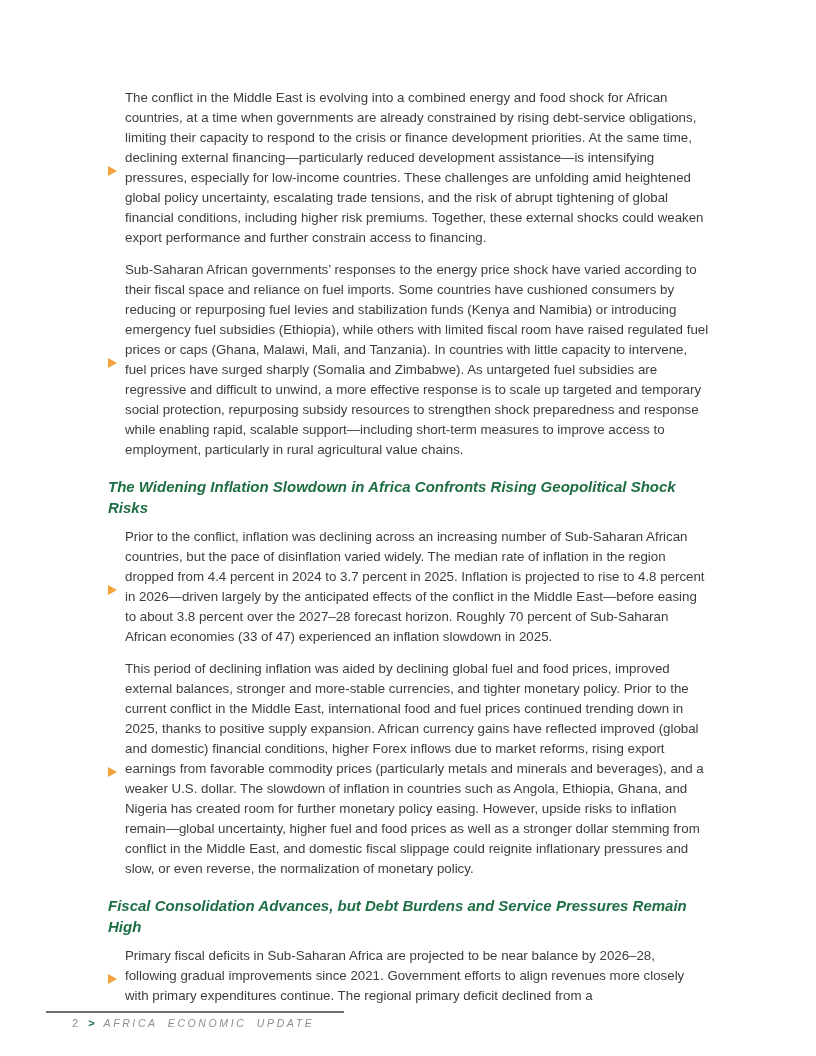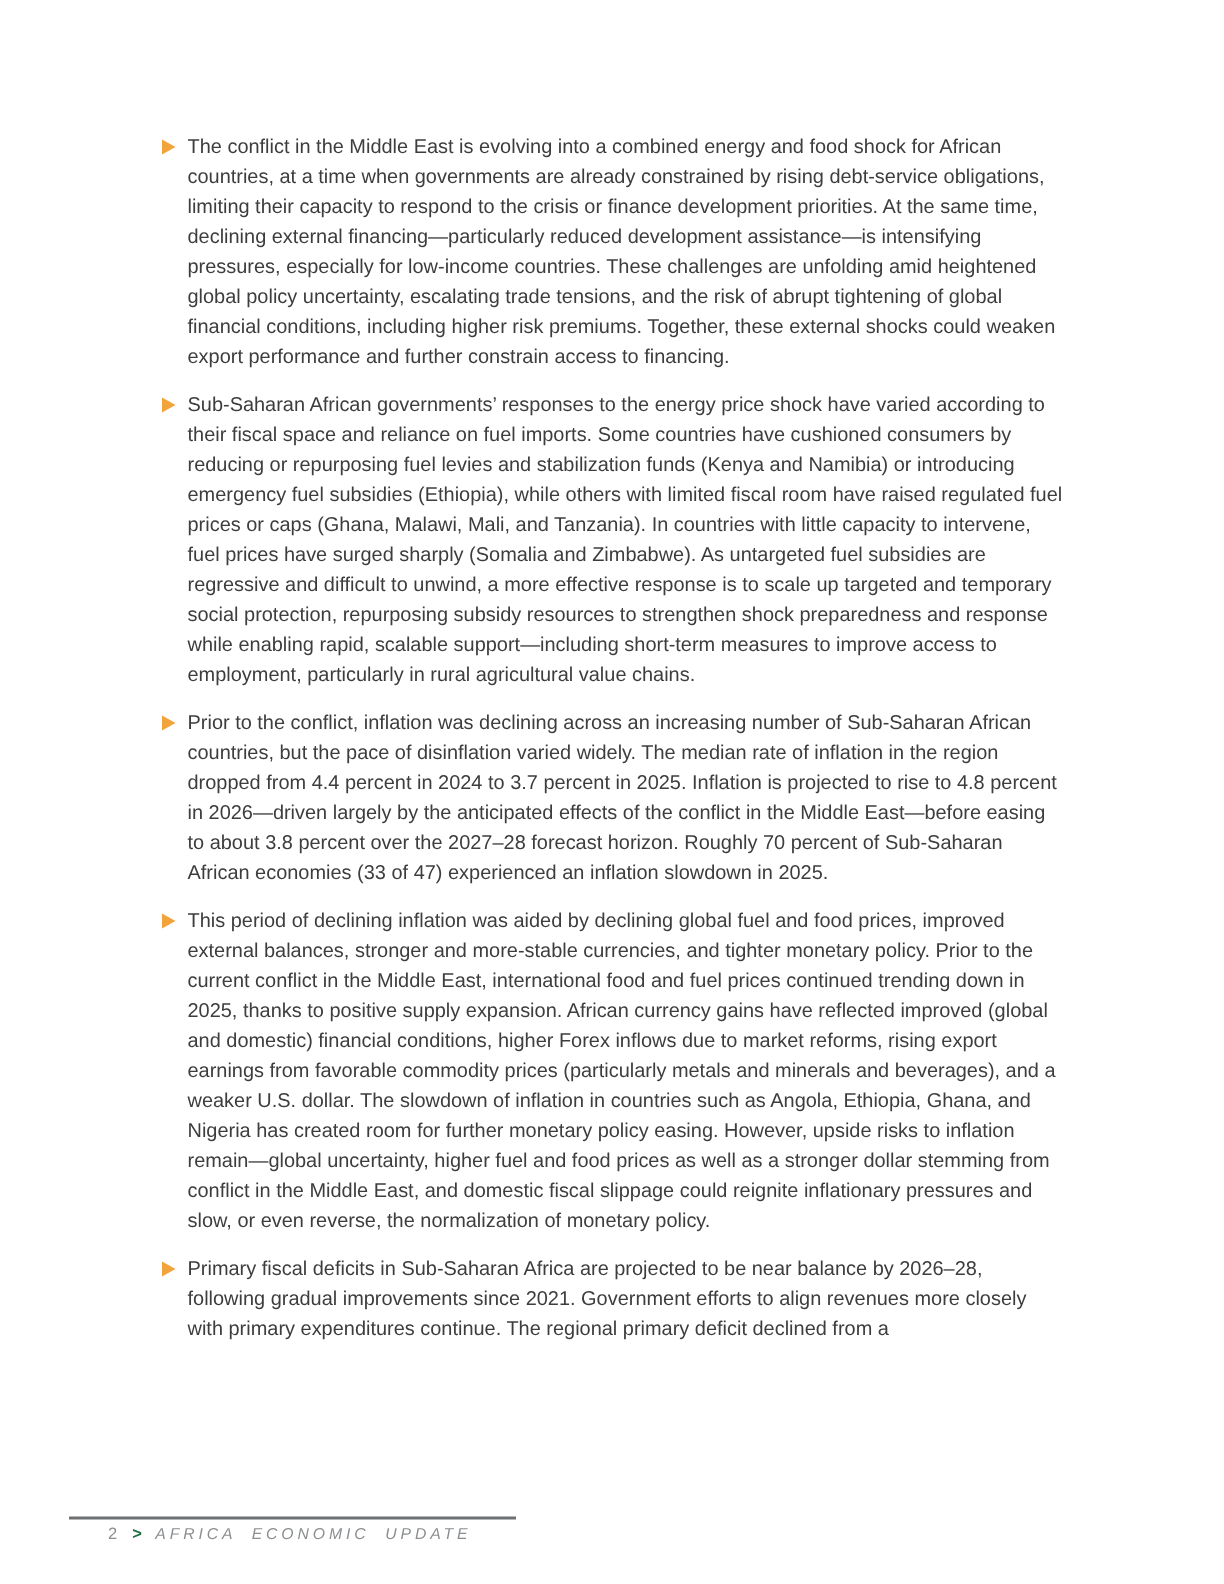--- a/index.html
+++ b/index.html
@@ -17,21 +17,21 @@
     background: #ffffff;
   }
   .content {
     position: absolute;
     left: 108px;
     top: 88px;
     width: 601px;
   }
   .bullet-item {
     display: flex;
-    align-items: flex-start;
+    align-items: center;
     margin-bottom: 12px;
   }
   .bullet-marker {
     flex: 0 0 17px;
     padding-top: 5px;
   }
   .triangle {
     width: 0; height: 0;
     border-left: 9px solid #F2A33C;
     border-top: 5px solid transparent;
@@ -100,35 +100,37 @@
       <div class="bullet-text">The conflict in the Middle East is evolving into a combined energy and food shock for African countries, at a time when governments are already constrained by rising debt-service obligations, limiting their capacity to respond to the crisis or finance development priorities. At the same time, declining external financing—particularly reduced development assistance—is intensifying pressures, especially for low-income countries. These challenges are unfolding amid heightened global policy uncertainty, escalating trade tensions, and the risk of abrupt tightening of global financial conditions, including higher risk premiums. Together, these external shocks could weaken export performance and further constrain access to financing.</div>
     </div>
 
     <div class="bullet-item">
       <div class="bullet-marker">
           <div class="triangle"></div>
         </div>
       <div class="bullet-text">Sub-Saharan African governments’ responses to the energy price shock have varied according to their fiscal space and reliance on fuel imports. Some countries have cushioned consumers by reducing or repurposing fuel levies and stabilization funds (Kenya and Namibia) or introducing emergency fuel subsidies (Ethiopia), while others with limited fiscal room have raised regulated fuel prices or caps (Ghana, Malawi, Mali, and Tanzania). In countries with little capacity to intervene, fuel prices have surged sharply (Somalia and Zimbabwe). As untargeted fuel subsidies are regressive and difficult to unwind, a more effective response is to scale up targeted and temporary social protection, repurposing subsidy resources to strengthen shock preparedness and response while enabling rapid, scalable support—including short-term measures to improve access to employment, particularly in rural agricultural value chains.</div>
     </div>
 
+    <h2 class="section-heading">The Widening Inflation Slowdown in Africa Confronts Rising Geopolitical Shock Risks</h2>
 
     <div class="bullet-item">
       <div class="bullet-marker">
           <div class="triangle"></div>
         </div>
       <div class="bullet-text">Prior to the conflict, inflation was declining across an increasing number of Sub-Saharan African countries, but the pace of disinflation varied widely. The median rate of inflation in the region dropped from 4.4 percent in 2024 to 3.7 percent in 2025. Inflation is projected to rise to 4.8 percent in 2026—driven largely by the anticipated effects of the conflict in the Middle East—before easing to about 3.8 percent over the 2027–28 forecast horizon. Roughly 70 percent of Sub-Saharan African economies (33 of 47) experienced an inflation slowdown in 2025.</div>
     </div>
 
     <div class="bullet-item">
       <div class="bullet-marker">
           <div class="triangle"></div>
         </div>
       <div class="bullet-text">This period of declining inflation was aided by declining global fuel and food prices, improved external balances, stronger and more-stable currencies, and tighter monetary policy. Prior to the current conflict in the Middle East, international food and fuel prices continued trending down in 2025, thanks to positive supply expansion. African currency gains have reflected improved (global and domestic) financial conditions, higher Forex inflows due to market reforms, rising export earnings from favorable commodity prices (particularly metals and minerals and beverages), and a weaker U.S. dollar. The slowdown of inflation in countries such as Angola, Ethiopia, Ghana, and Nigeria has created room for further monetary policy easing. However, upside risks to inflation remain—global uncertainty, higher fuel and food prices as well as a stronger dollar stemming from conflict in the Middle East, and domestic fiscal slippage could reignite inflationary pressures and slow, or even reverse, the normalization of monetary policy.</div>
     </div>
 
+    <h2 class="section-heading">Fiscal Consolidation Advances, but Debt Burdens and Service Pressures Remain High</h2>
 
     <div class="bullet-item">
       <div class="bullet-marker">
           <div class="triangle"></div>
         </div>
       <div class="bullet-text">Primary fiscal deficits in Sub-Saharan Africa are projected to be near balance by 2026–28, following gradual improvements since 2021. Government efforts to align revenues more closely with primary expenditures continue. The regional primary deficit declined from a</div>
     </div>
 
   </div>
 

